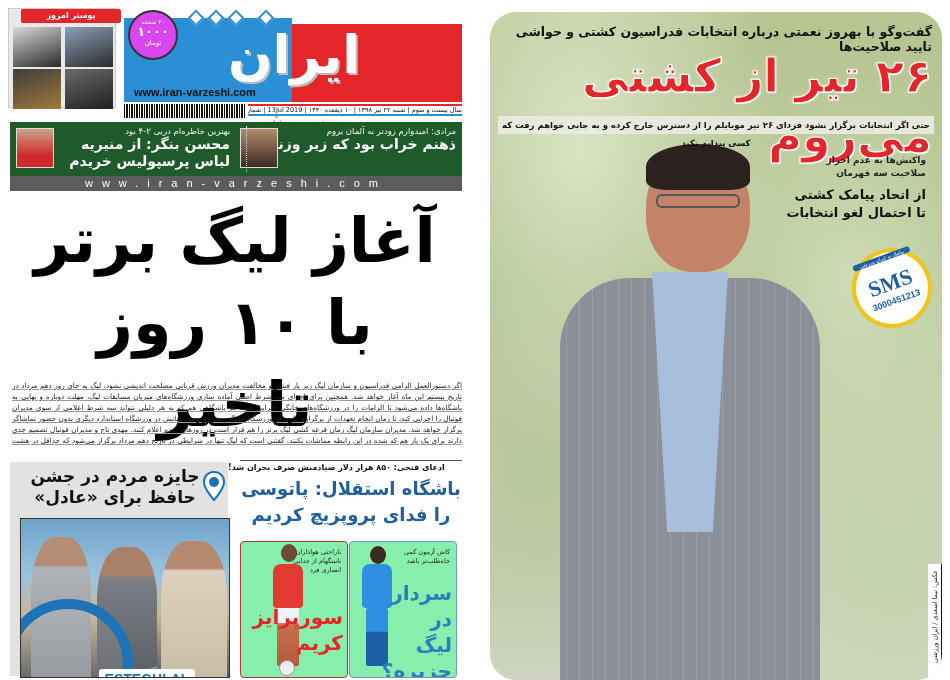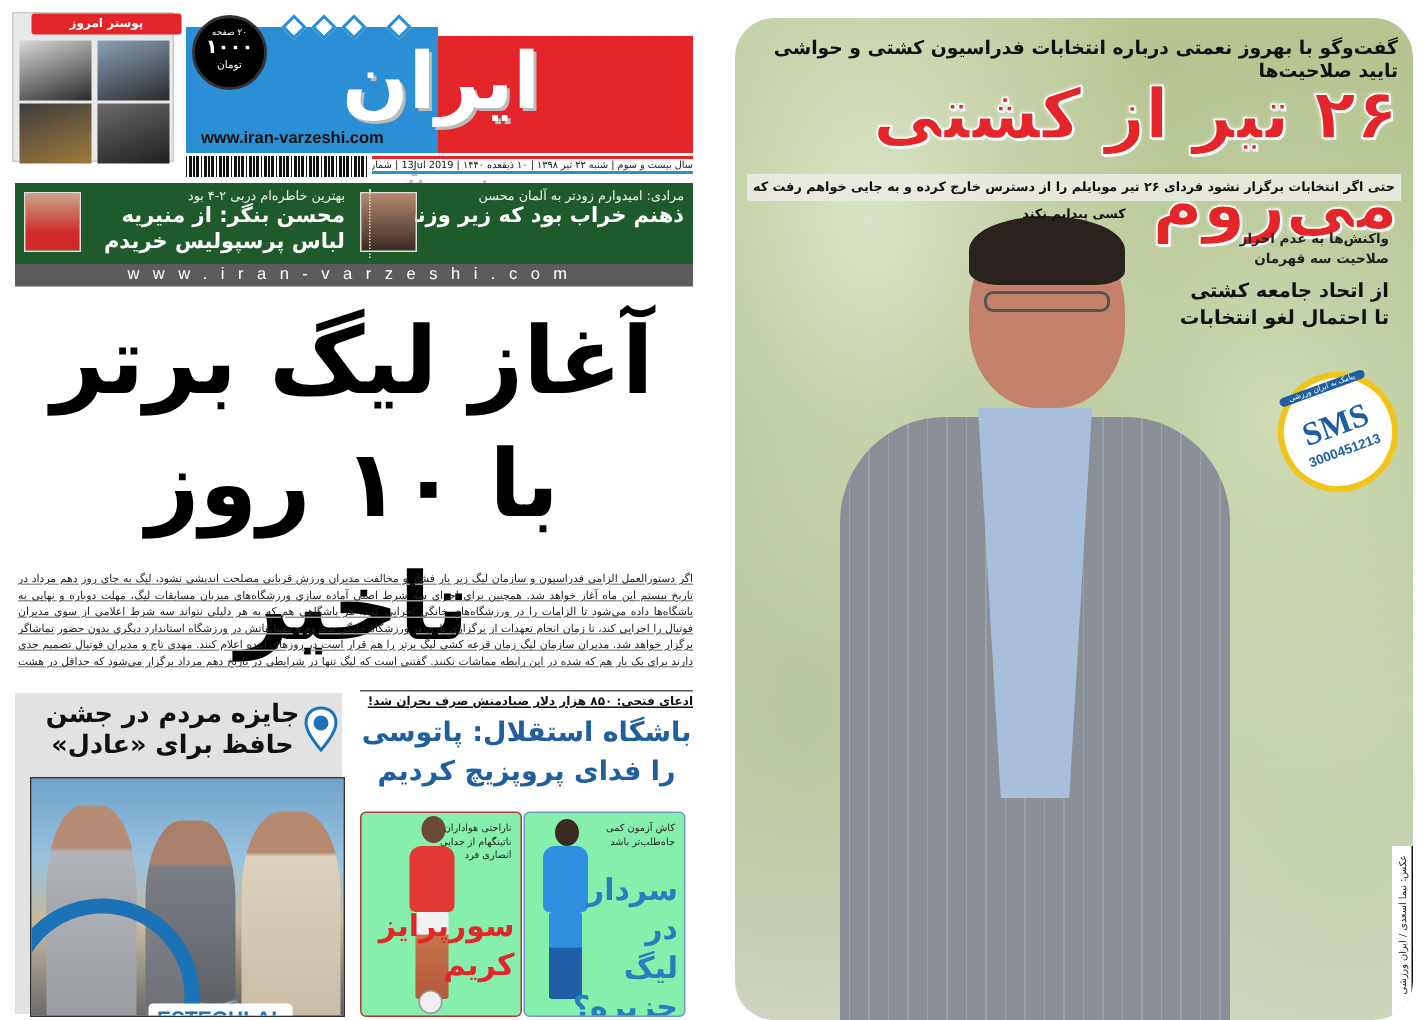--- a/index.html
+++ b/index.html
@@ -11,21 +11,21 @@
   
   #poster-box { left: 8px; top: 8px; width: 108px; height: 100px; background: #e9e9e9; border: 1px solid #ccc; padding-left: 24px; }
   #poster-label { left: 12px; top: 0; width: 100px; height: 14px; background: #e4262b; color: #fff; font-size: 8px; font-weight: bold; text-align: center; line-height: 14px; border-radius: 2px; }
   .poster-photo { position: absolute; width: 48px; height: 40px; }
 
   #masthead { left: 124px; top: 10px; width: 338px; height: 92px; }
   #mast-blue { left: 0; top: 8px; width: 168px; height: 84px; background: #2a8fd4; }
   #mast-red { left: 168px; top: 14px; width: 170px; height: 78px; background: #e4262b; }
   #mast-logo { left: 10px; top: 10px; width: 320px; height: 70px; color: #fff; font-size: 52px; font-weight: bold; text-align: center; line-height: 70px; letter-spacing: -2px; text-shadow: 2px 2px 0 #bbb; }
   .diamond { position: absolute; width: 12px; height: 12px; background: #fff; border: 2px solid #2a8fd4; transform: rotate(45deg); }
-  #price-badge { left: 4px; top: 0; width: 50px; height: 50px; border-radius: 50%; background: #000000; border: 2px solid #333; color: #fff; text-align: center; }
+  #price-badge { left: 4px; top: 0; width: 50px; height: 50px; border-radius: 50%; background: #d946ef; border: 2px solid #333; color: #fff; text-align: center; }
   #price-badge .pages { font-size: 6px; display: block; margin-top: 6px; }
   #price-badge .price { font-size: 13px; font-weight: bold; display: block; line-height: 14px; }
   #price-badge .unit { font-size: 7px; display: block; }
   #website-url { left: 126px; top: 80px; width: 170px; height: 14px; font-size: 11px; font-weight: bold; color: #111; direction: ltr; text-align: left; font-family: "Liberation Sans", sans-serif; }
 
   #barcode { left: 124px; top: 104px; width: 122px; height: 14px;
     background: repeating-linear-gradient(90deg, #111 0 1px, #fff 1px 2px, #111 2px 4px, #fff 4px 5px); }
   #dateline { left: 248px; top: 104px; width: 214px; height: 12px; border-top: 2px solid #e4262b; border-bottom: 2px solid #2a8fd4; font-size: 6.5px; color: #111; line-height: 9px; white-space: nowrap; overflow: hidden; text-align: right; }
 
   #green-band { left: 10px; top: 122px; width: 452px; height: 54px; background: #1f5a2a; color: #fff; }
@@ -43,21 +43,21 @@
   #award-box { left: 10px; top: 462px; width: 218px; height: 214px; background: #e2e2e2; }
   #award-icon { left: 192px; top: 8px; width: 24px; height: 32px; }
   #award-headline { left: 20px; top: 4px; width: 170px; height: 46px; font-size: 17px; font-weight: bold; line-height: 21px; text-align: center; color: #111; }
   #award-photo { left: 10px; top: 56px; width: 210px; height: 160px; background: linear-gradient(180deg, #6fa3c9 0%, #9bc3df 35%, #c7b89a 60%, #5a5a5a 100%); border: 1px solid #333; overflow: hidden; }
   .person { position: absolute; bottom: 0; border-radius: 40% 40% 0 0; }
   #watermark-circle { left: -18px; top: 80px; width: 130px; height: 130px; border-radius: 50%; border: 10px solid #1c73b8; background: rgba(255,255,255,0.1); }
   #watermark-fa { left: 84px; top: 128px; width: 84px; height: 22px; color: #1c73b8; font-weight: bold; font-size: 16px; text-align: center; text-shadow: 0 0 2px #fff, 0 0 2px #fff; margin-top: 20px; }
   #watermark-en { left: 78px; top: 150px; width: 96px; height: 20px; background: #fff; color: #1c73b8; font-weight: bold; font-size: 14px; text-align: center; line-height: 20px; direction: ltr; font-family: "Liberation Sans", sans-serif; border-radius: 3px; }
 
   #esteghlal-kicker-rule { left: 240px; top: 460px; width: 222px; height: 0; border-top: 1px solid #555; }
-  #esteghlal-kicker { left: 240px; top: 463px; width: 222px; height: 12px; font-size: 8px; font-weight: bold; text-align: right; color: #111; text-decoration: underline; }
+  #esteghlal-kicker { left: 228px; top: 463px; width: 222px; height: 12px; font-size: 8px; font-weight: bold; text-align: left; color: #111; }
   #esteghlal-headline { left: 240px; top: 476px; width: 222px; height: 58px; font-size: 18px; font-weight: bold; color: #1f5f9e; line-height: 26px; text-align: center; }
 
   .player-box { position: absolute; top: 541px; width: 108px; height: 137px; border: 1.5px solid; border-radius: 4px; background: #86efac; overflow: hidden; }
   #box-karim { left: 240px; border-color: #b03a3a; }
   #box-sardar { left: 349px; border-color: #6a9cc5; }
   .pb-kicker { position: absolute; top: 6px; right: 6px; width: 54px; font-size: 6.5px; line-height: 9px; color: #222; }
   .pb-title { position: absolute; right: 4px; font-weight: bold; font-size: 20px; line-height: 26px; }
   #box-karim .pb-title { color: #e4262b; top: 62px; width: 60px; }
   #box-sardar .pb-title { color: #2a7dbf; top: 38px; width: 60px; }
   .pb-player { position: absolute; top: 0; }
@@ -124,21 +124,21 @@
     <span class="unit">تومان</span>
   </div>
 </div>
 <div class="abs" id="website-url" style="left:134px; top:86px;">www.iran-varzeshi.com</div>
 
 <div class="abs" id="barcode"></div>
 <div class="abs" id="dateline">سال بیست و سوم | شنبه ۲۲ تیر ۱۳۹۸ | ۱۰ ذیقعده ۱۴۴۰ | 13Jul 2019 | شماره ۶۲۲۹</div>
 
 <div class="abs" id="green-band">
   <div class="gb-item" style="right:4px;">
-    <span class="gb-kicker">مرادی: امیدوارم زودتر به آلمان محسن</span>
+    <span class="gb-kicker">مرادی: امیدوارم زودتر به آلمان بروم</span>
     <span class="gb-title">ذهنم خراب بود که زیر وزنه</span>
   </div>
   <div class="gb-photo" style="left:230px; background:linear-gradient(180deg,#b58a6e 0%,#3a2a22 100%);"></div>
   <div class="abs" id="gb-divider"></div>
   <div class="gb-item" style="right:230px;">
     <span class="gb-kicker">بهترین خاطره‌ام دربی ۲-۴ بود</span>
     <span class="gb-title">محسن بنگر: از منیریه</span>
     <span class="gb-title">لباس پرسپولیس خریدم</span>
   </div>
   <div class="gb-photo" style="left:6px; background:linear-gradient(180deg,#c9a58a 0%,#d02a2a 70%);"></div>
@@ -215,21 +215,21 @@
 
   <div class="abs" id="rp-kicker">گفت‌وگو با بهروز نعمتی درباره انتخابات فدراسیون کشتی و حواشی تایید صلاحیت‌ها</div>
   <div class="abs" id="rp-headline">۲۶ تیر از کشتی می‌روم</div>
   <div class="abs" id="rp-quote-bar">حتی اگر انتخابات برگزار نشود فردای ۲۶ تیر موبایلم را از دسترس خارج کرده و به جایی خواهم رفت که کسی پیدایم نکند</div>
 
   <div class="abs" id="rp-side-kicker">
     <div>واکنش‌ها به عدم احراز</div>
     <div>صلاحیت سه قهرمان</div>
   </div>
   <div class="abs" id="rp-side-title">
-    <div>از اتحاد جامعه کشتی</div>
+    <div>از اتحاد پیامک کشتی</div>
     <div>تا احتمال لغو انتخابات</div>
   </div>
 
   <div class="abs" id="sms-badge">
     <span class="tag">پیامک به ایران ورزشی</span>
     <span class="sms">SMS</span>
     <span class="num">3000451213</span>
   </div>
 
   <div class="abs" id="photo-credit">

